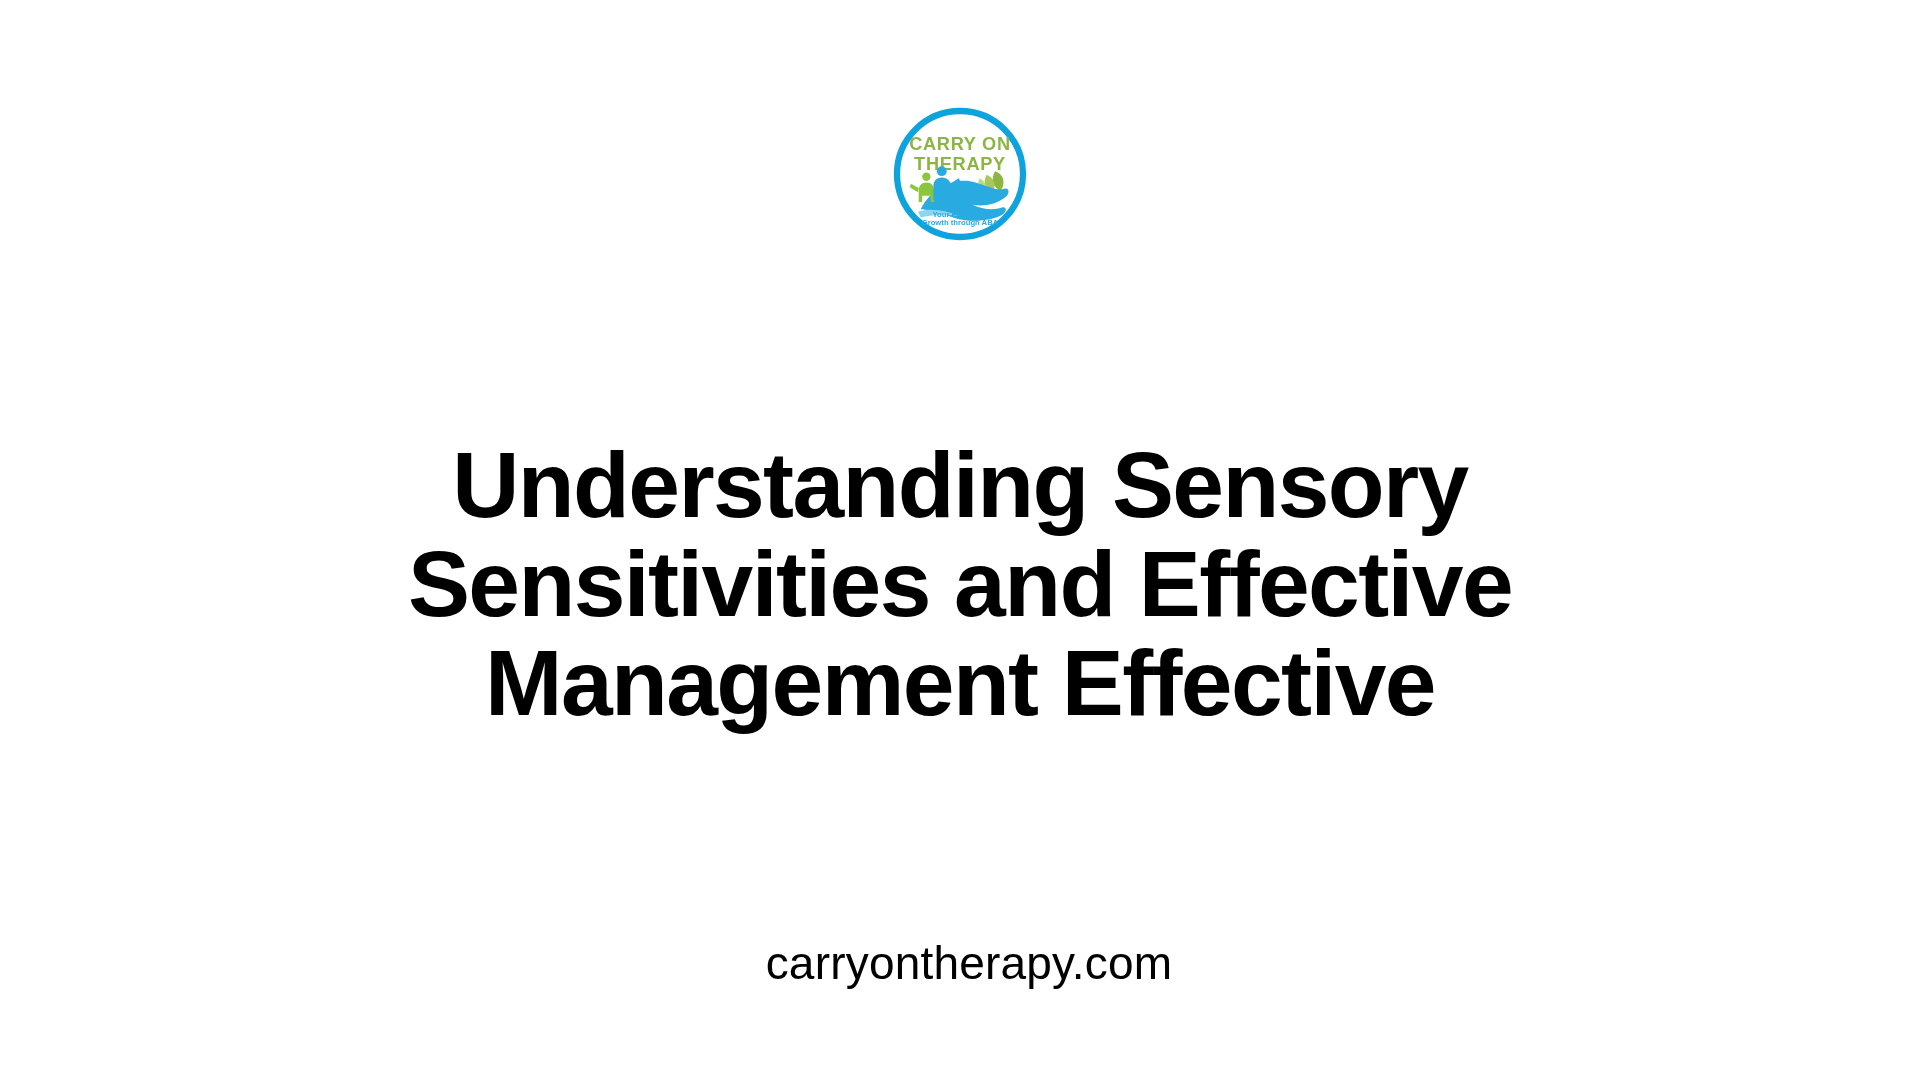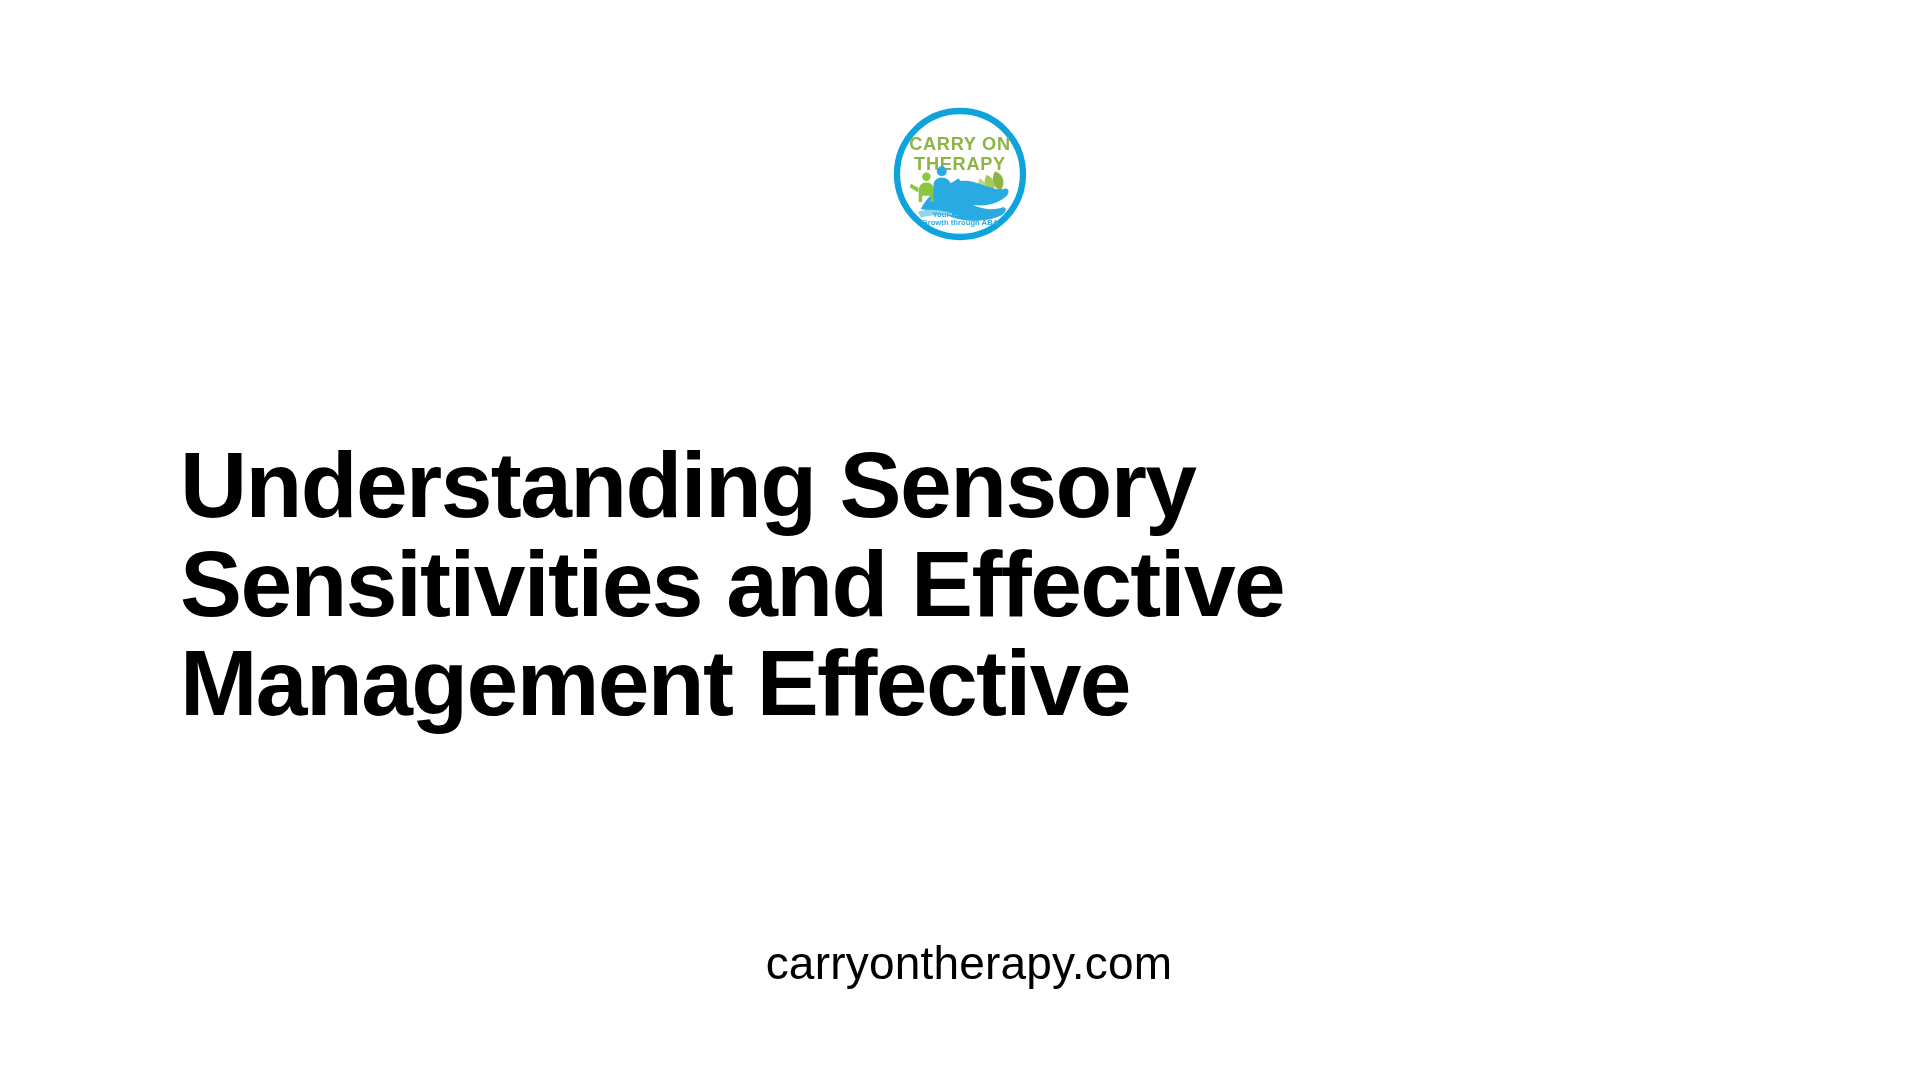--- a/index.html
+++ b/index.html
@@ -40,20 +40,21 @@
     width: 140px;
     height: 140px;
   }
 
   
   .title-block {
     position: absolute;
     top: 428px;
     left: 0;
     width: 1920px;
+    text-align: center;
     padding: 0 180px;
     box-sizing: border-box;
   }
   .title-line {
     display: block;
     font-family: "Liberation Sans", sans-serif;
     font-size: 93px;
     line-height: 99px;
     font-weight: 700;
     letter-spacing: -1.6px;

